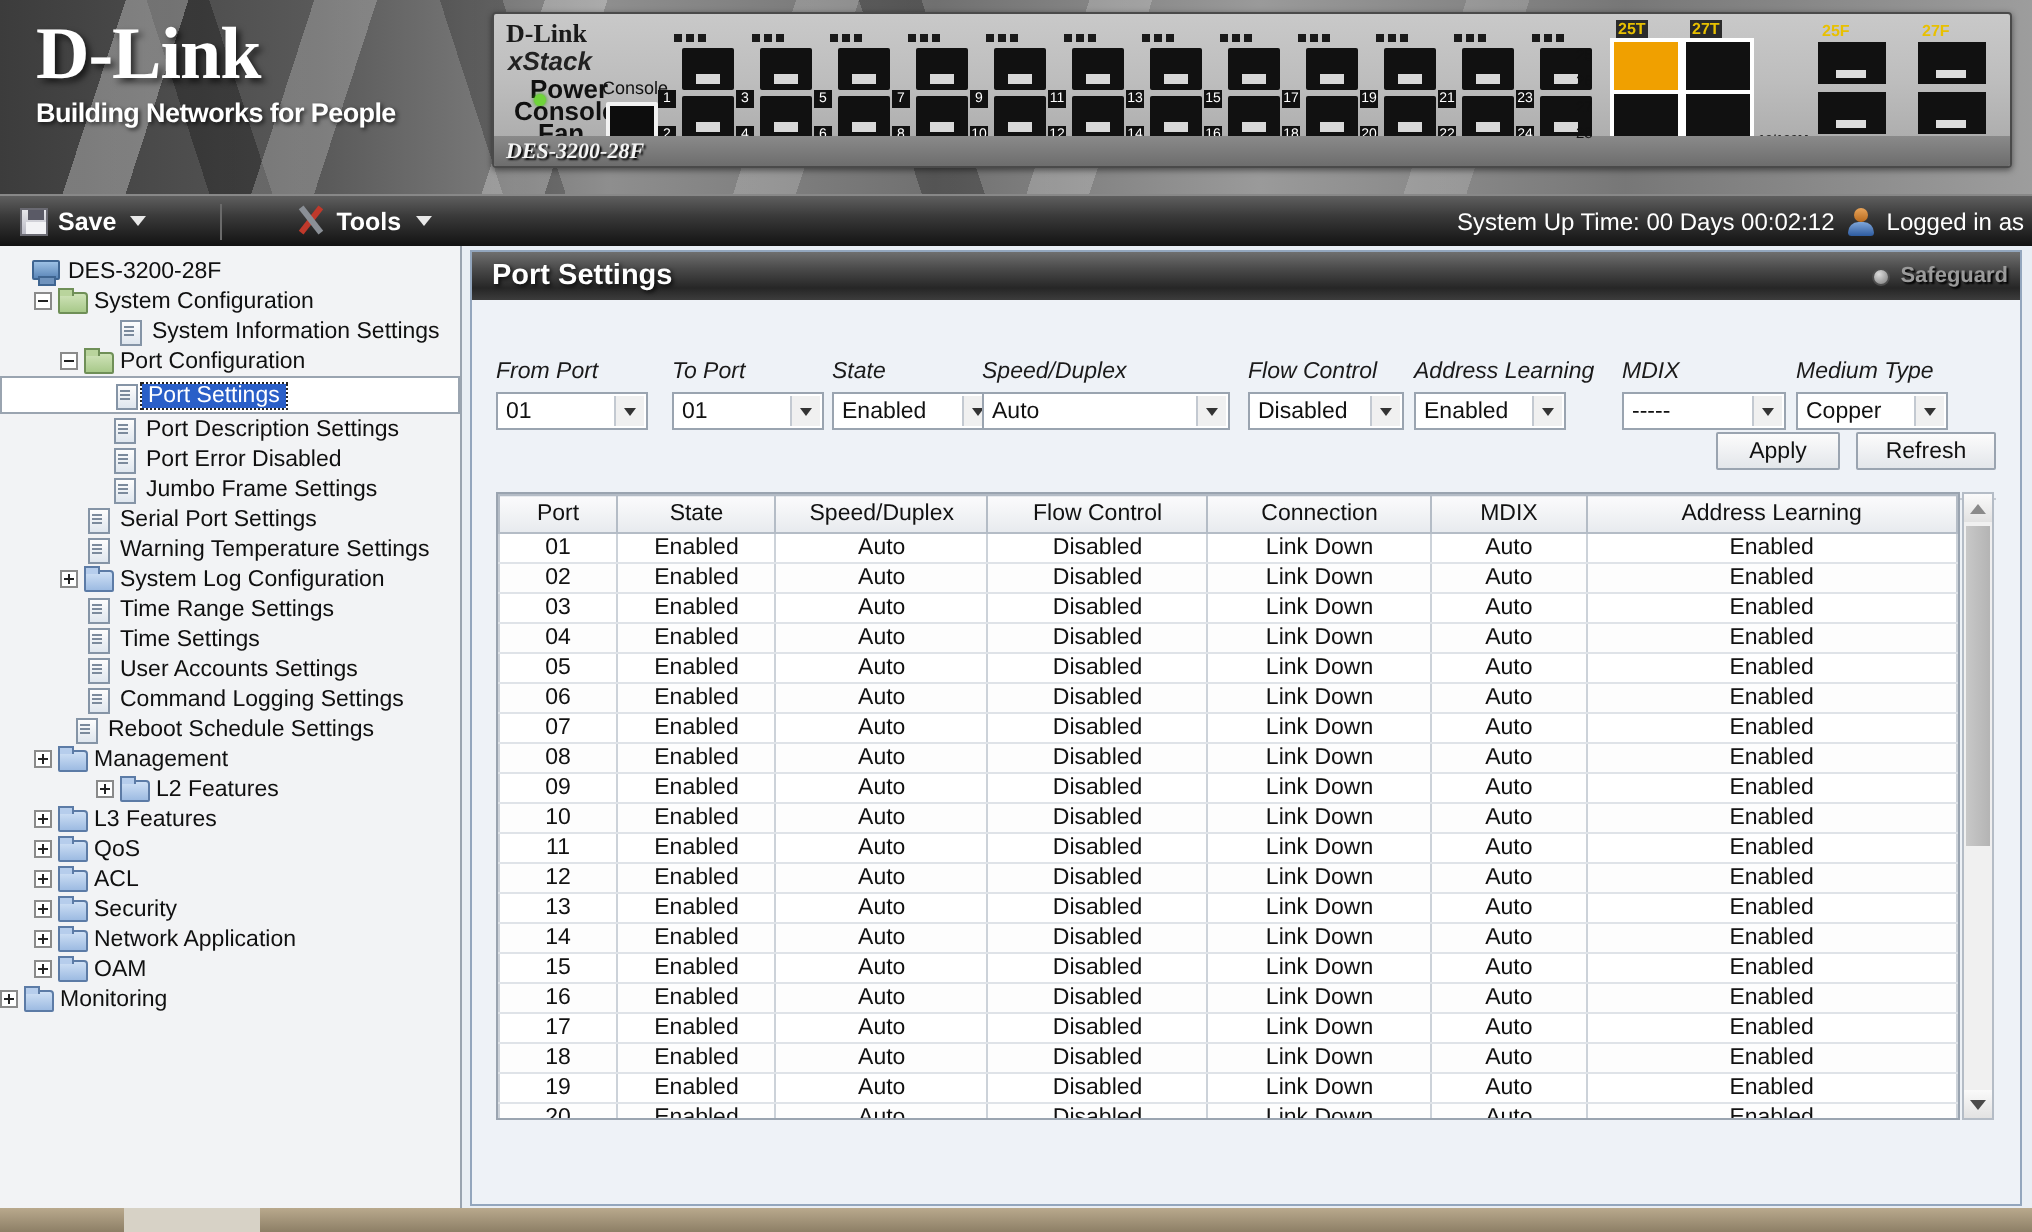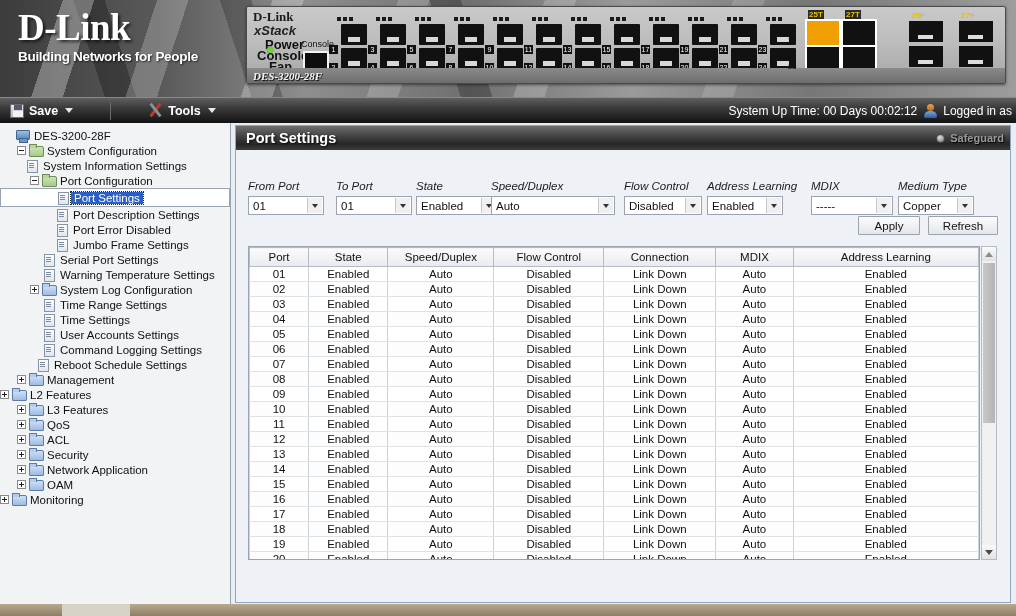--- a/index.html
+++ b/index.html
@@ -615,21 +615,21 @@
       <div class="tnode" style="padding-left: 4px;">
         <span class="exp-spacer"></span>
         <span class="ico device"></span>
         <span class="lbl">DES-3200-28F</span>
       </div>
       <div class="tnode" style="padding-left: 17px;">
         <span class="exp"></span>
         <span class="ico folder"></span>
         <span class="lbl">System Configuration</span>
       </div>
-      <div class="tnode" style="padding-left: 13px;">
+      <div class="tnode" style="padding-left: 46px;">
         <span class="exp-spacer"></span>
         <span class="ico page"></span>
         <span class="lbl">System Information Settings</span>
       </div>
       <div class="tnode" style="padding-left: 30px;">
         <span class="exp"></span>
         <span class="ico folder"></span>
         <span class="lbl">Port Configuration</span>
       </div>
       <div class="tnode sel" style="padding-left: 43px;">
@@ -690,21 +690,21 @@
       <div class="tnode" style="padding-left: 24px;">
         <span class="exp-spacer"></span>
         <span class="ico page"></span>
         <span class="lbl">Reboot Schedule Settings</span>
       </div>
       <div class="tnode" style="padding-left: 17px;">
         <span class="exp plus"></span>
         <span class="ico folderblue"></span>
         <span class="lbl">Management</span>
       </div>
-      <div class="tnode" style="padding-left: 0;">
+      <div class="tnode" style="padding-left: 0; margin-left: 48px;">
         <span class="exp plus"></span>
         <span class="ico folderblue"></span>
         <span class="lbl">L2 Features</span>
       </div>
       <div class="tnode" style="padding-left: 17px;">
         <span class="exp plus"></span>
         <span class="ico folderblue"></span>
         <span class="lbl">L3 Features</span>
       </div>
       <div class="tnode" style="padding-left: 17px;">

